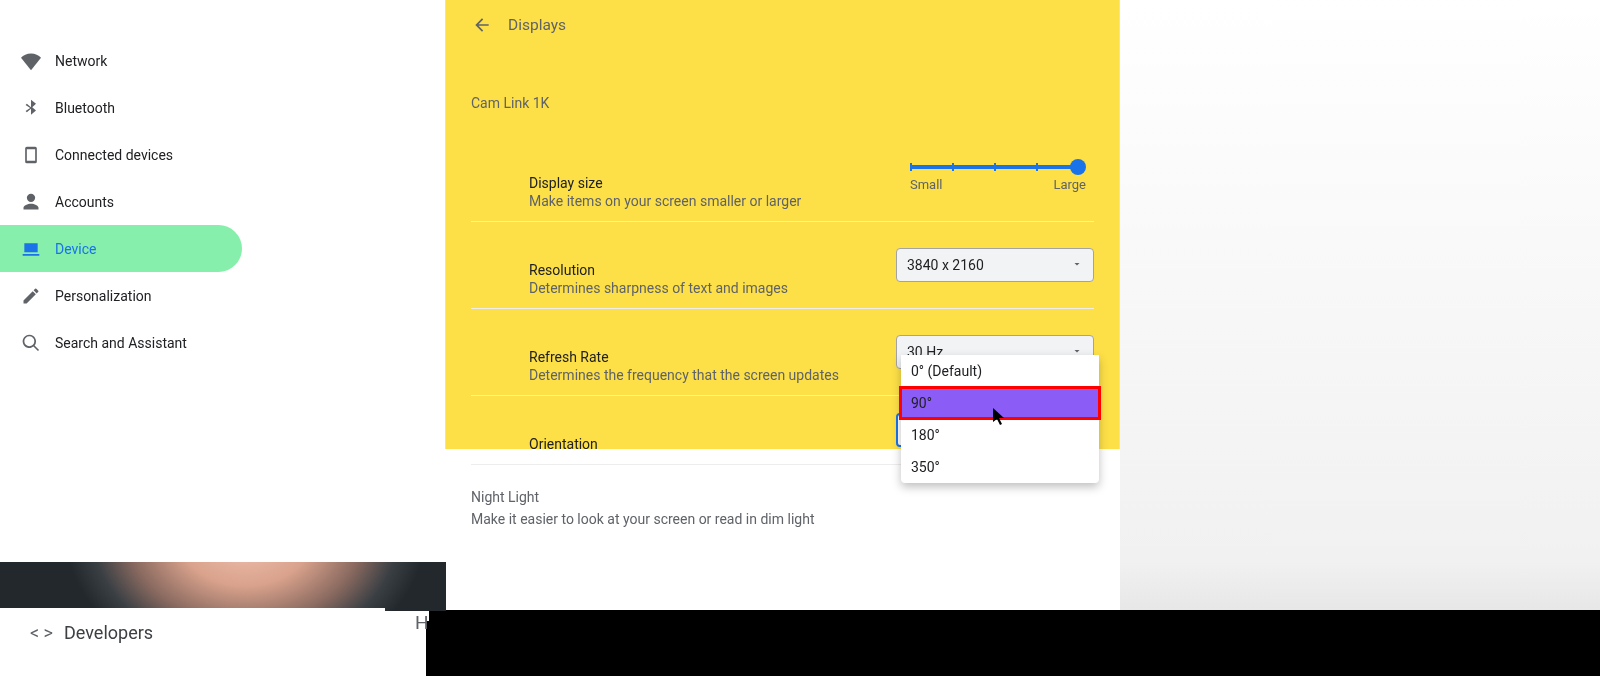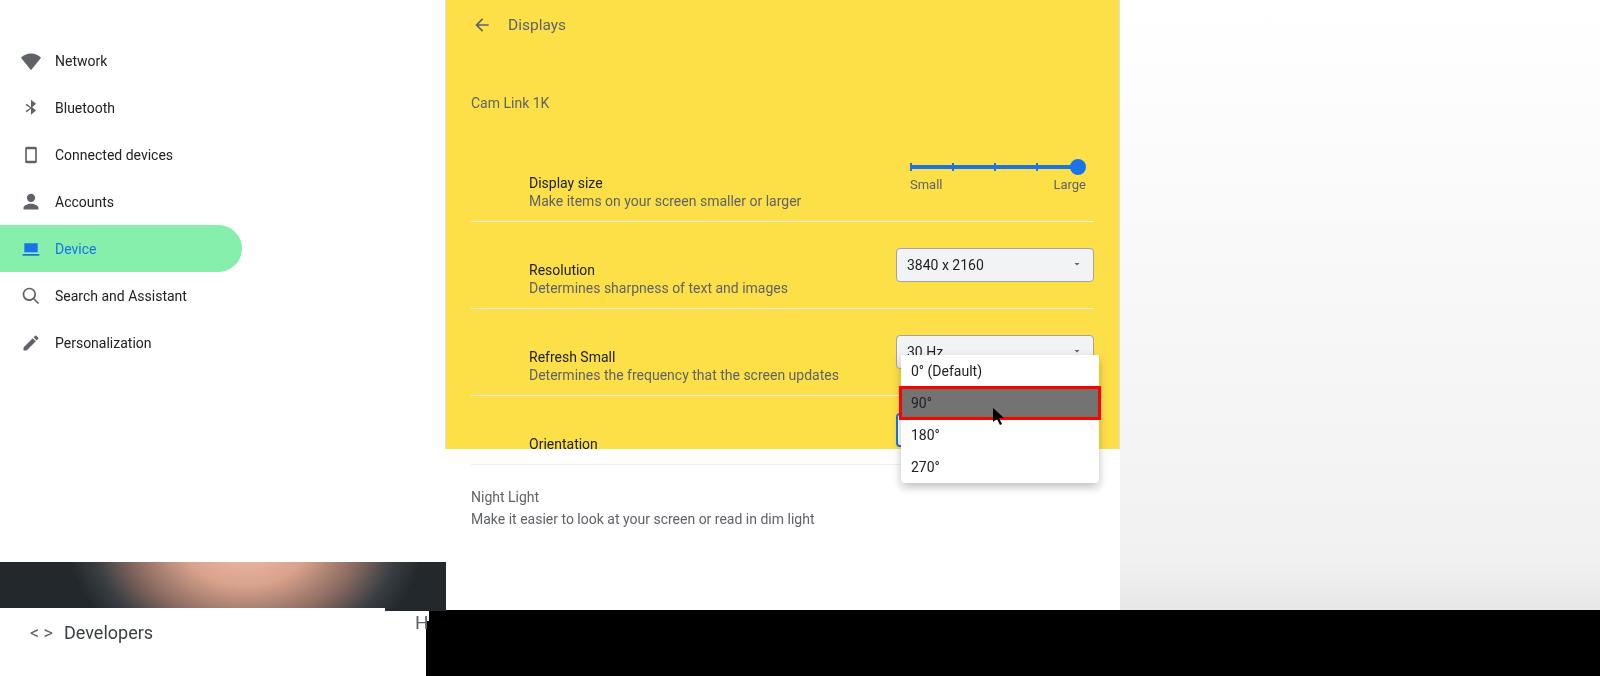--- a/index.html
+++ b/index.html
@@ -43,21 +43,21 @@
 
   
   .dropdown { width: 198px; height: 34px; background: #f1f3f4; border: 1px solid #a3a3a3; border-radius: 4px; display: flex; align-items: center; padding: 0 10px; font-size: 14px; color: #202124; justify-content: space-between; cursor: pointer; }
   .dropdown.focused { border: 2px solid #1a73e8; background: #fff; }
   .dropdown .arrow { color: #5f6368; }
   .dropdown .arrow svg { width: 12px; height: 12px; fill: currentColor; }
 
   
   .dd-list { position: absolute; width: 198px; background: #fff; border-radius: 0 0 4px 4px; box-shadow: 0 4px 10px rgba(0,0,0,.25); overflow: visible; z-index: 20; }
   .dd-item { height: 32px; display: flex; align-items: center; padding: 0 10px; font-size: 14px; color: #202124; cursor: pointer; position: relative; }
-  .dd-item.hover { background: #737373; text-align: center; }
+  .dd-item.hover { background: #8b5cf6; text-align: center; }
   .dd-item.boxed::after { content: ""; position: absolute; left: -2px; right: -2px; top: -1px; bottom: -1px; border: 3px solid #ff0000; pointer-events: none; }
 
   
   .arrow-right { width: 40px; display: flex; justify-content: flex-end; align-items: center; color: #5f6368; padding-right: 6px; }
   .arrow-right svg { width: 12px; height: 12px; fill: currentColor; }
 
   
   .right-gradient { position: absolute; left: 1120px; top: 0; right: 0; height: 610px; background: linear-gradient(180deg, #ffffff 0%, #f1f1f2 92%, #e7e7e8 100%); }
 
   
@@ -117,32 +117,32 @@
     <span class="icon">
         <svg viewBox="0 0 24 24">
           <path d="M4 5h16v11H4zM2 18h20v2H2z"></path>
         </svg>
       </span>
     <span class="label">Device</span>
   </div>
   <div class="nav-item">
     <span class="icon">
         <svg viewBox="0 0 24 24">
+          <path d="M3 17.25V21h3.75L17.8 9.94l-3.75-3.75L3 17.25zM20.7 7.04a1 1 0 0 0 0-1.41l-2.34-2.34a1 1 0 0 0-1.41 0l-1.83 1.83 3.75 3.75 1.83-1.83z"></path>
+        </svg>
+      </span>
+    <span class="label">Personalization</span>
+  </div>
+  <div class="nav-item">
+    <span class="icon">
+        <svg viewBox="0 0 24 24">
           <path d="M10 2a8 8 0 1 0 4.9 14.3l5.4 5.4 1.4-1.4-5.4-5.4A8 8 0 0 0 10 2zm0 2a6 6 0 1 1 0 12 6 6 0 0 1 0-12z"></path>
         </svg>
       </span>
     <span class="label">Search and Assistant</span>
-  </div>
-  <div class="nav-item">
-    <span class="icon">
-        <svg viewBox="0 0 24 24">
-          <path d="M3 17.25V21h3.75L17.8 9.94l-3.75-3.75L3 17.25zM20.7 7.04a1 1 0 0 0 0-1.41l-2.34-2.34a1 1 0 0 0-1.41 0l-1.83 1.83 3.75 3.75 1.83-1.83z"></path>
-        </svg>
-      </span>
-    <span class="label">Personalization</span>
   </div>
 </div>
 
 <div class="main">
   <div class="main-header">
     <span class="back">
       <svg viewBox="0 0 24 24">
           <path d="M20 11H7.8l5.6-5.6L12 4l-8 8 8 8 1.4-1.4L7.8 13H20z"></path>
         </svg>
     </span>
@@ -180,21 +180,21 @@
       <div class="dropdown">
         <span>3840 x 2160</span>
         <span class="arrow"><svg viewBox="0 0 24 24">
               <path d="M7 10l5 5 5-5z"></path>
             </svg></span>
       </div>
     </div>
 
     <div class="row">
       <div class="row-left">
-        <div class="row-title">Refresh Small</div>
+        <div class="row-title">Refresh Rate</div>
         <div class="row-sub">Determines the frequency that the screen updates</div>
       </div>
       <div class="dropdown">
         <span>30 Hz</span>
         <span class="arrow"><svg viewBox="0 0 24 24">
               <path d="M7 10l5 5 5-5z"></path>
             </svg></span>
       </div>
     </div>
 
@@ -214,21 +214,21 @@
     <div class="section-title night">Night Light</div>
     <div class="section-desc" style="margin-top:-18px; margin-bottom:16px">Make it easier to look at your screen or read in dim light</div>
 
   </div>
 </div>
 
 <div class="dd-list" style="left:901px; top:355px;">
   <div class="dd-item">0° (Default)</div>
   <div class="dd-item hover boxed">90°</div>
   <div class="dd-item">180°</div>
-  <div class="dd-item">270°</div>
+  <div class="dd-item">350°</div>
 </div>
 
 <div class="right-gradient"></div>
 
 <div class="webcam"></div>
 <div class="black-bar"></div>
 <div class="float-h">H</div>
 
 <div class="dev-overlay">
   <span class="code-icon">&lt;&nbsp;&gt;</span>

